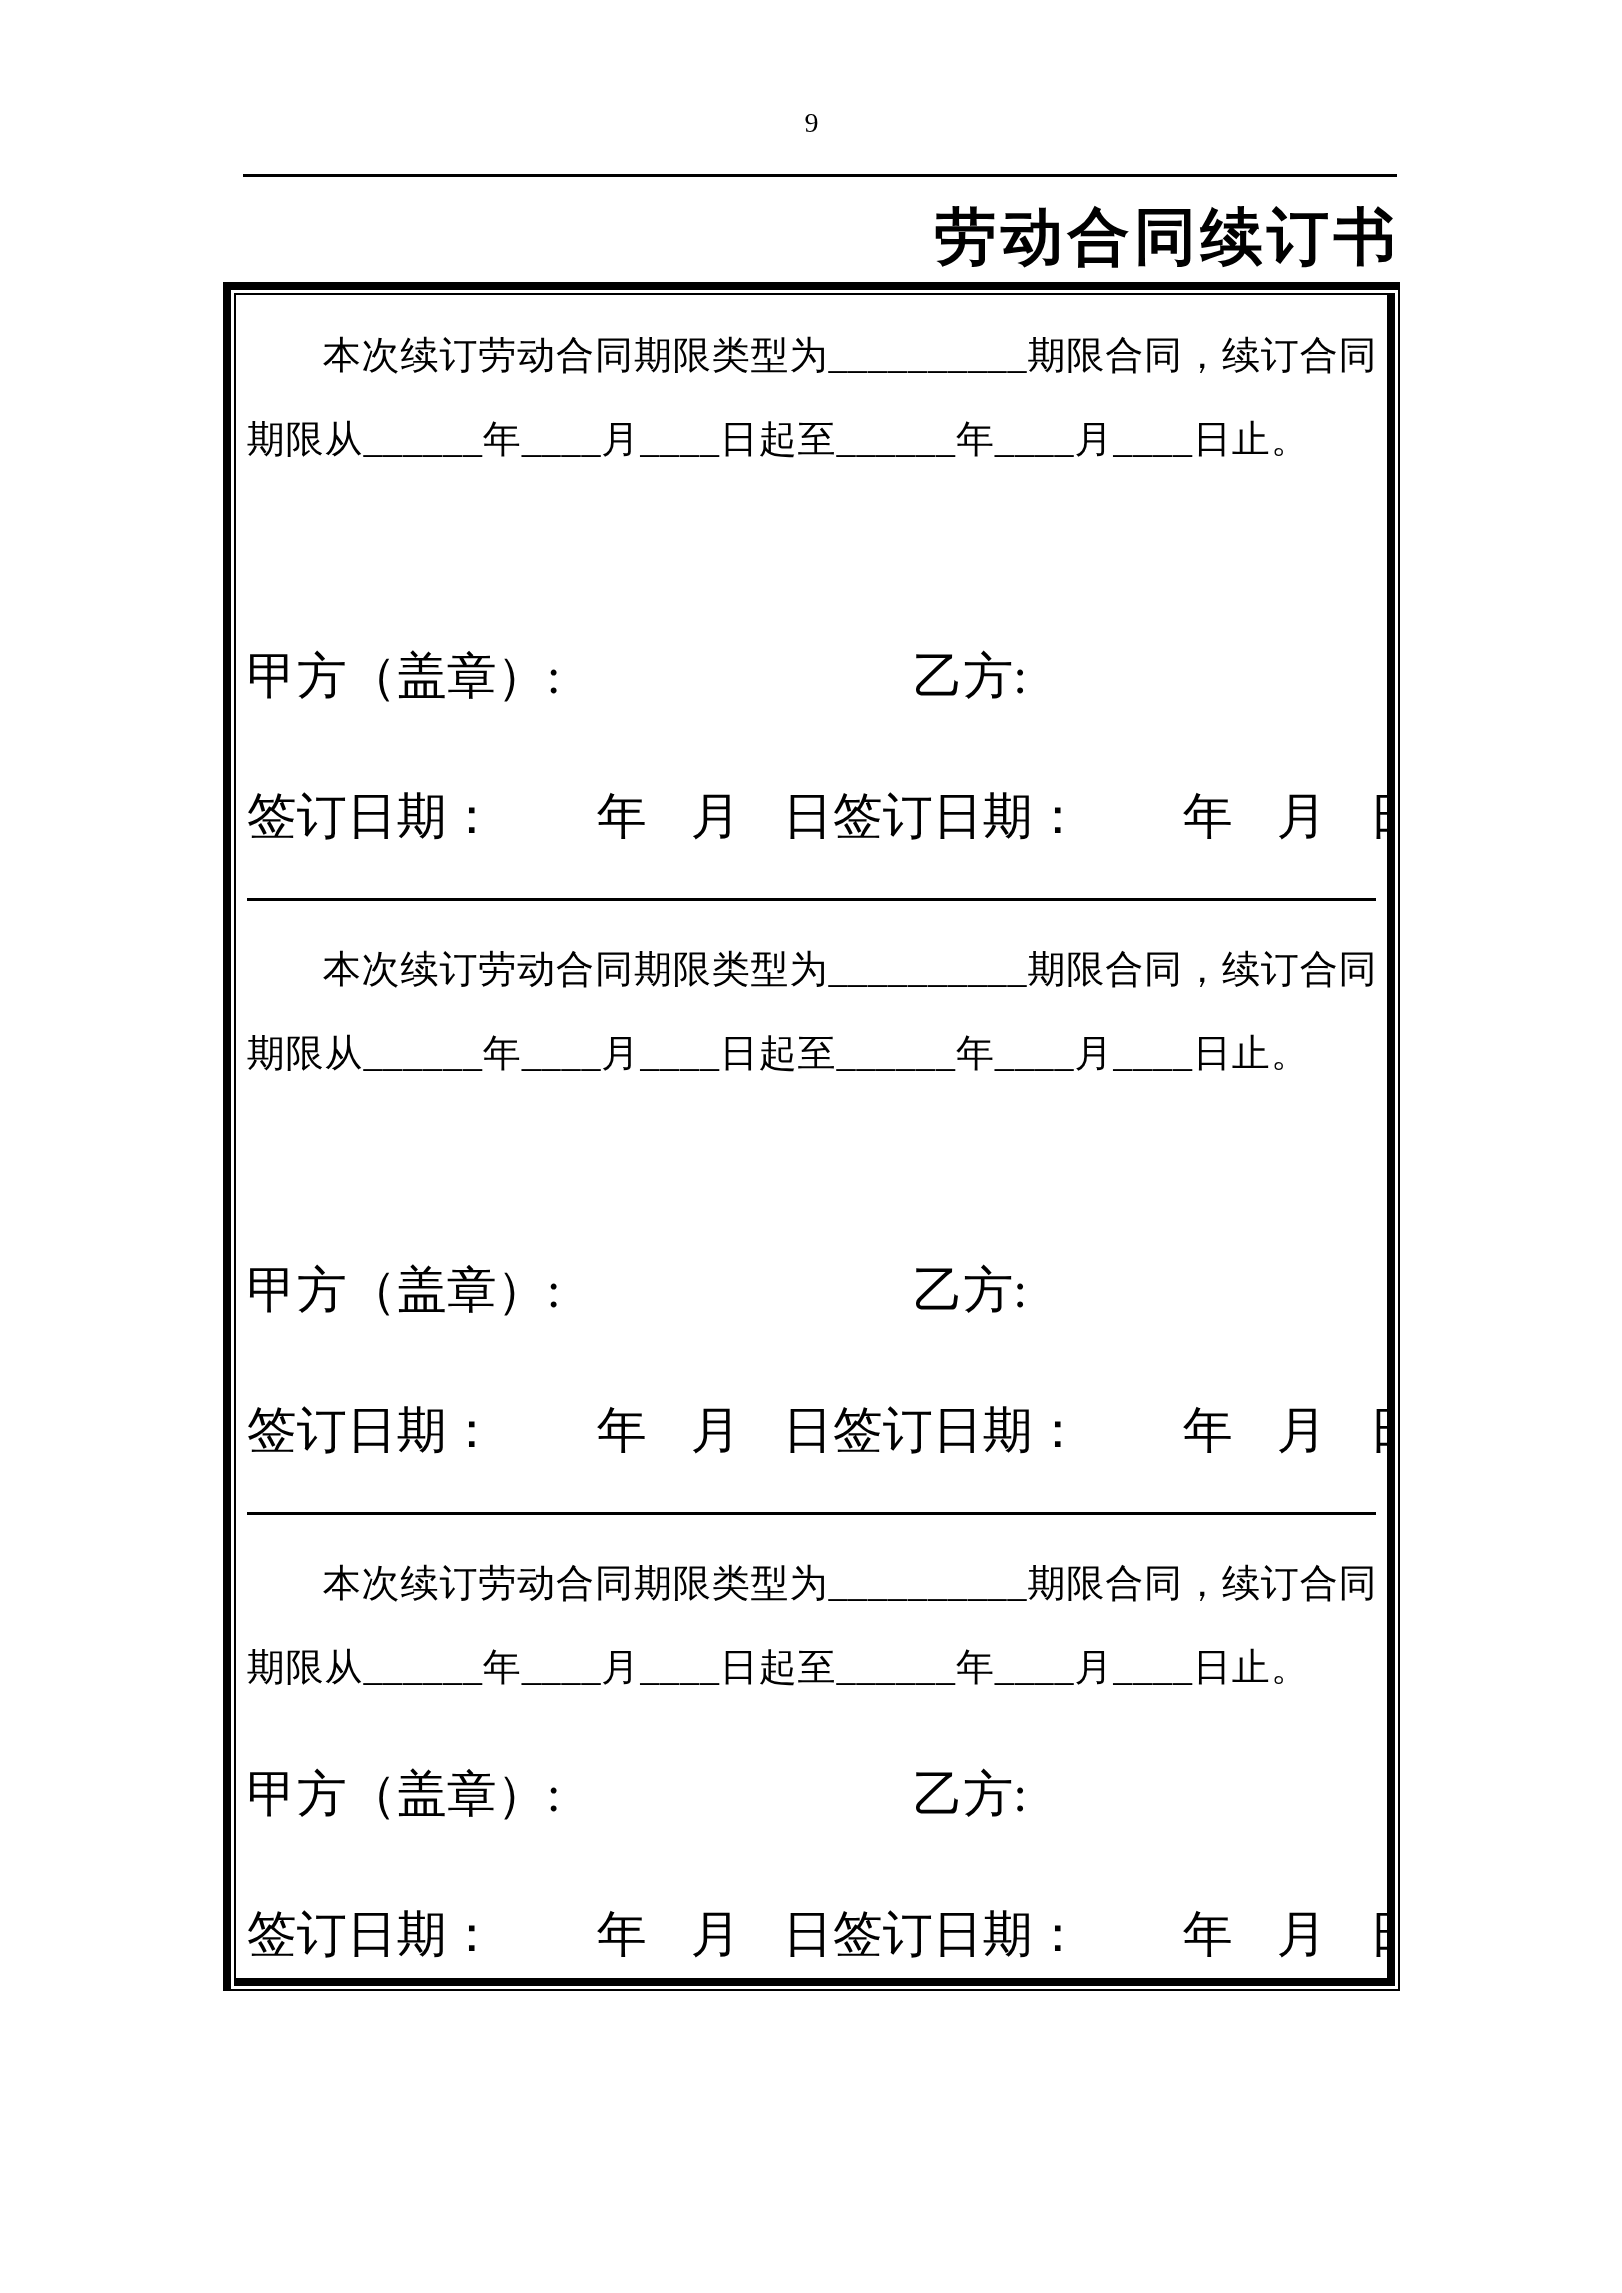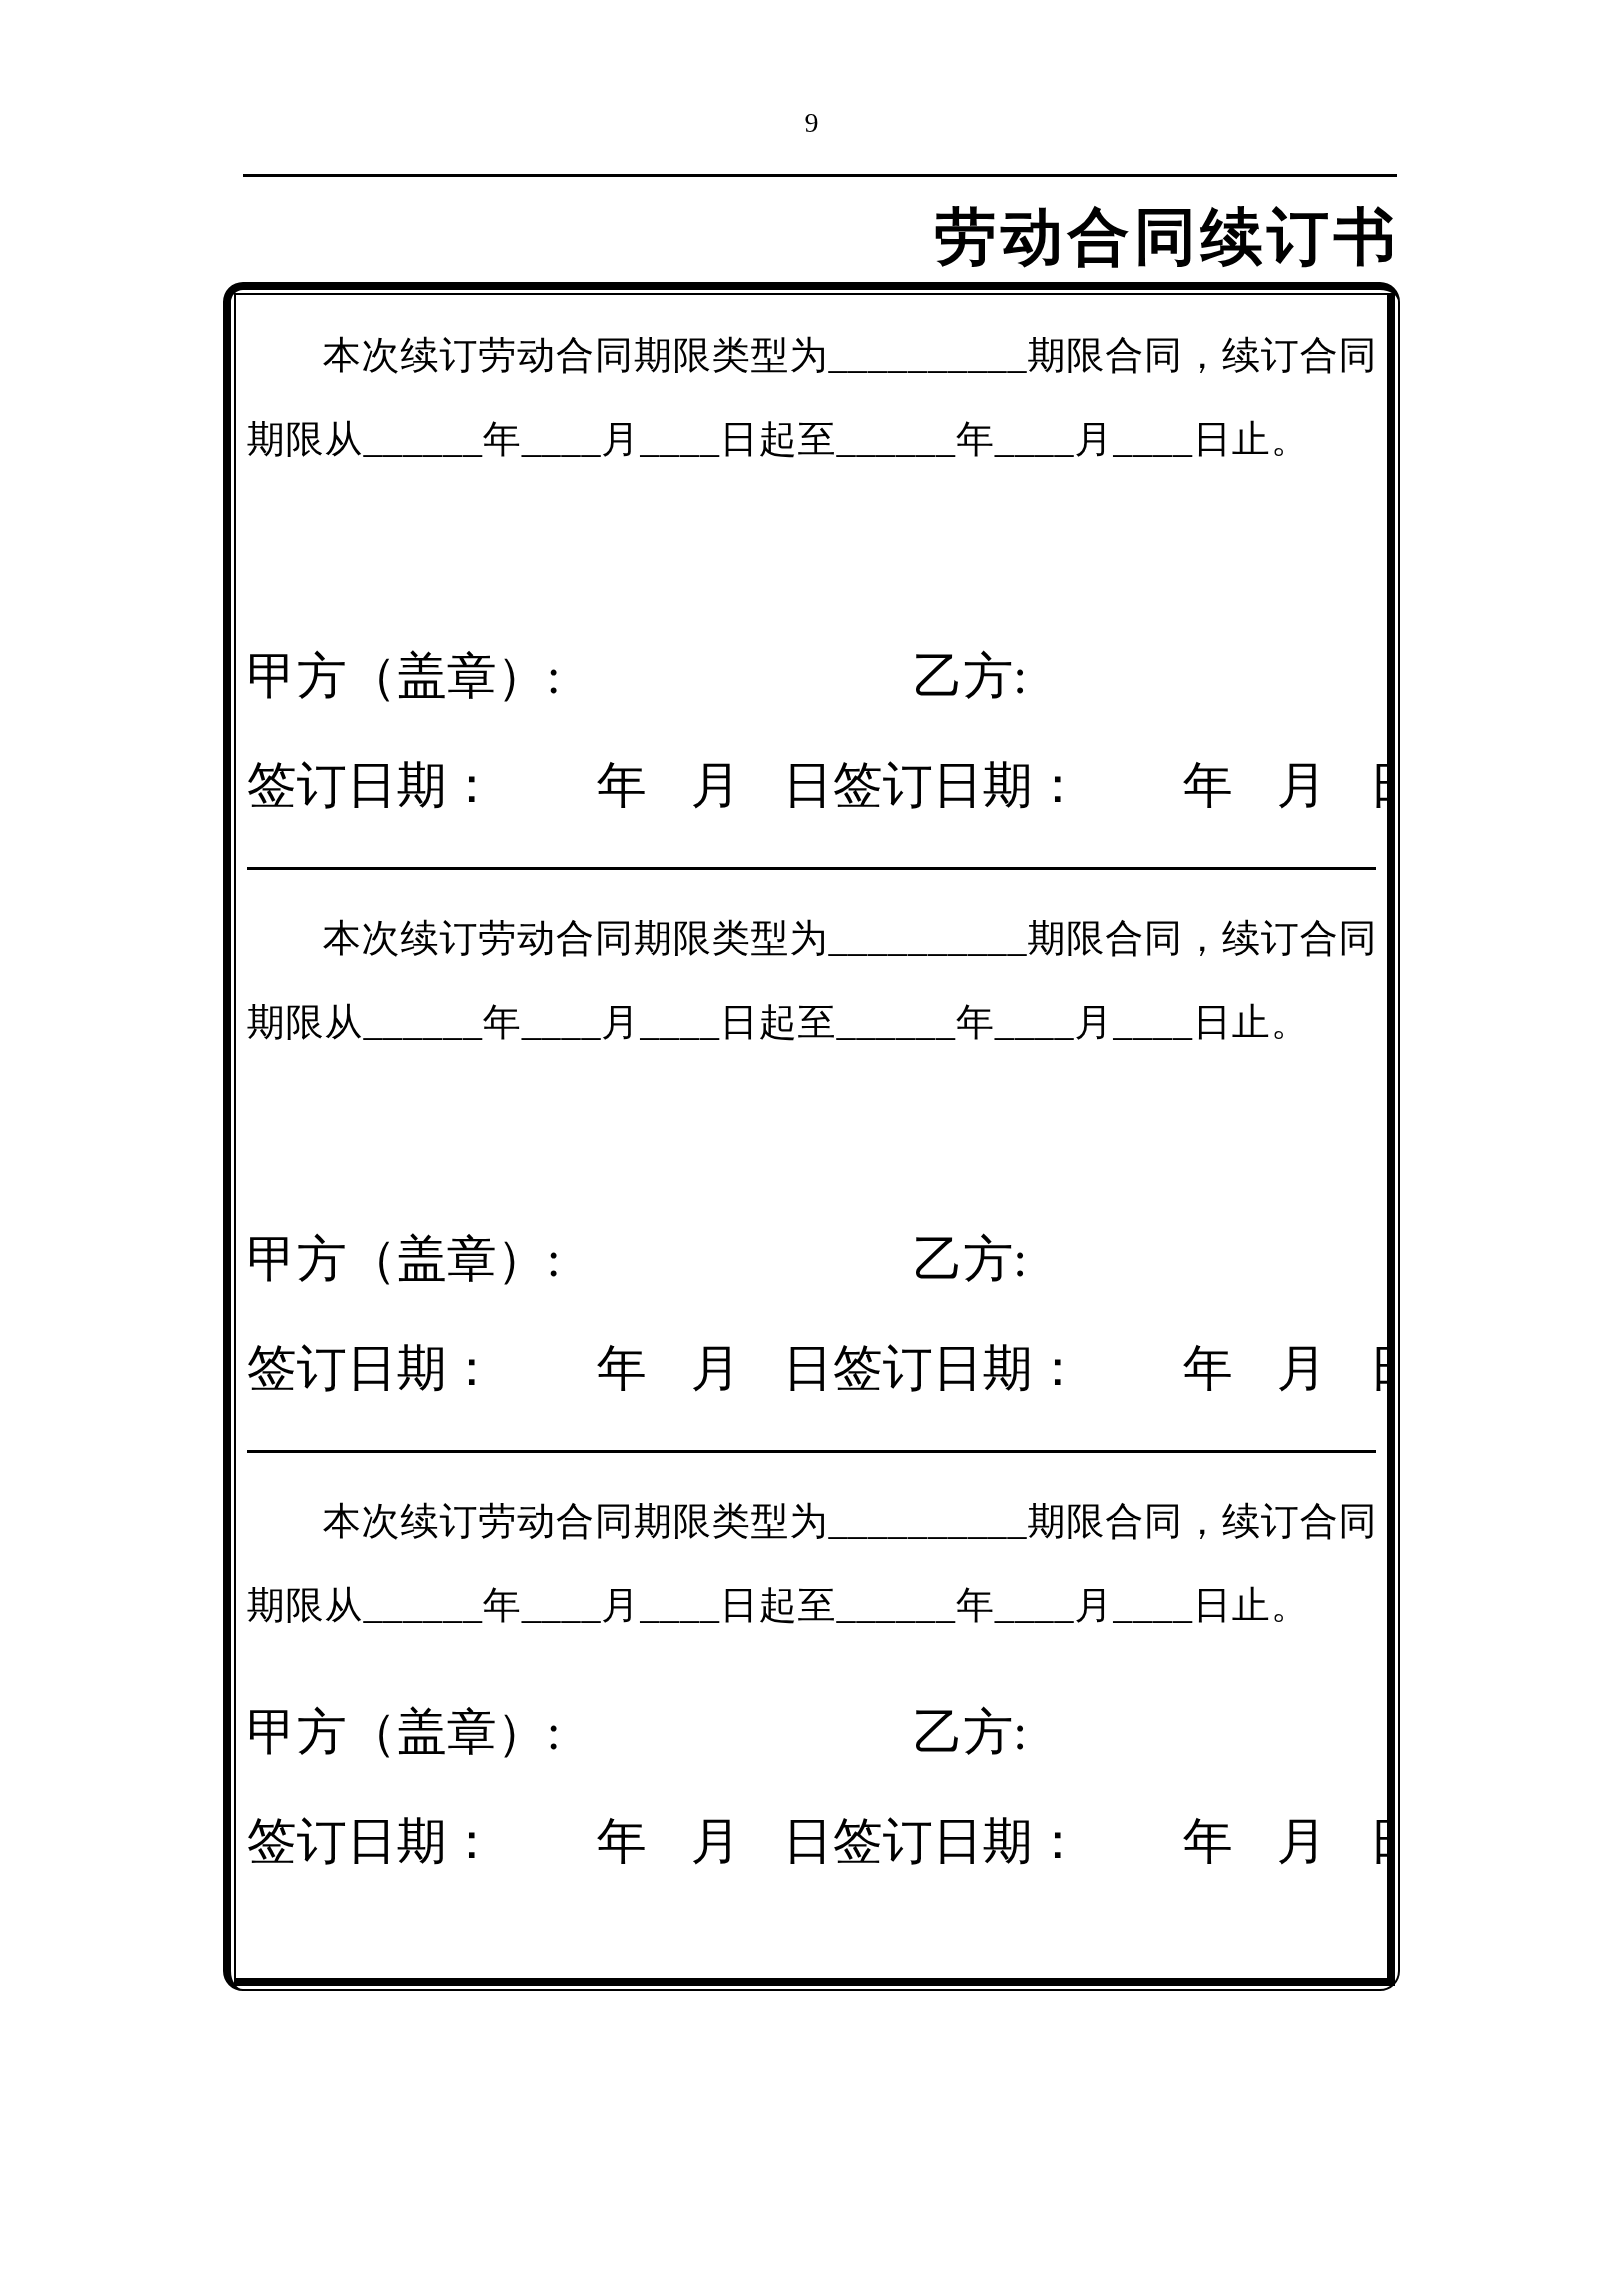--- a/index.html
+++ b/index.html
@@ -57,21 +57,20 @@
     position: absolute;
     top: 282px;
     left: 0;
     width: 1177px;
     height: 1709px;
     border-style: solid;
     border-color: #000;
     border-width: 8.2px 2.7px 2.7px 8.2px;
     padding: 2.7px;
     background: #fff;
-    border-radius: 20px;
   }
   .form-box-inner {
     width: 100%;
     height: 100%;
     border-style: solid;
     border-color: #000;
     border-width: 2.7px 8.2px 8.2px 2.7px;
     padding: 18px 11px 0 11px;
     overflow: hidden;
   }
@@ -84,21 +83,21 @@
   .para-line.indented { padding-left: 76px; }
   .row {
     display: flex;
     font-size: 50px;
     line-height: 45px;
     white-space: nowrap;
   }
   .row .left-cell  { width: 59%; }
   .row .right-cell { flex: 1; }
   .row-parties { margin-top: 173px; }
-  .row-date    { margin-top: 64px; }
+  .row-date    { margin-top: 95px; }
   .section--compact .row-parties { margin-top: 63px; }
   .date-year  { margin-left: 100px; }
   .date-month { margin-left: 44px; }
   .date-day   { margin-left: 42px; }
   .section-divider {
     border: 0;
     border-top: 3.6px solid #000;
     margin: 59px 0 26px 0;
   }
   span { display: inline; }

